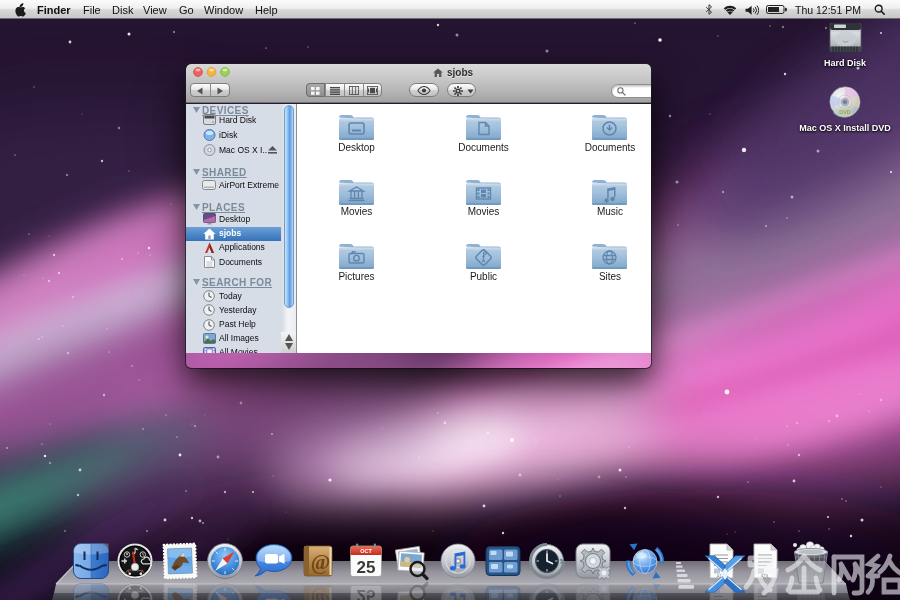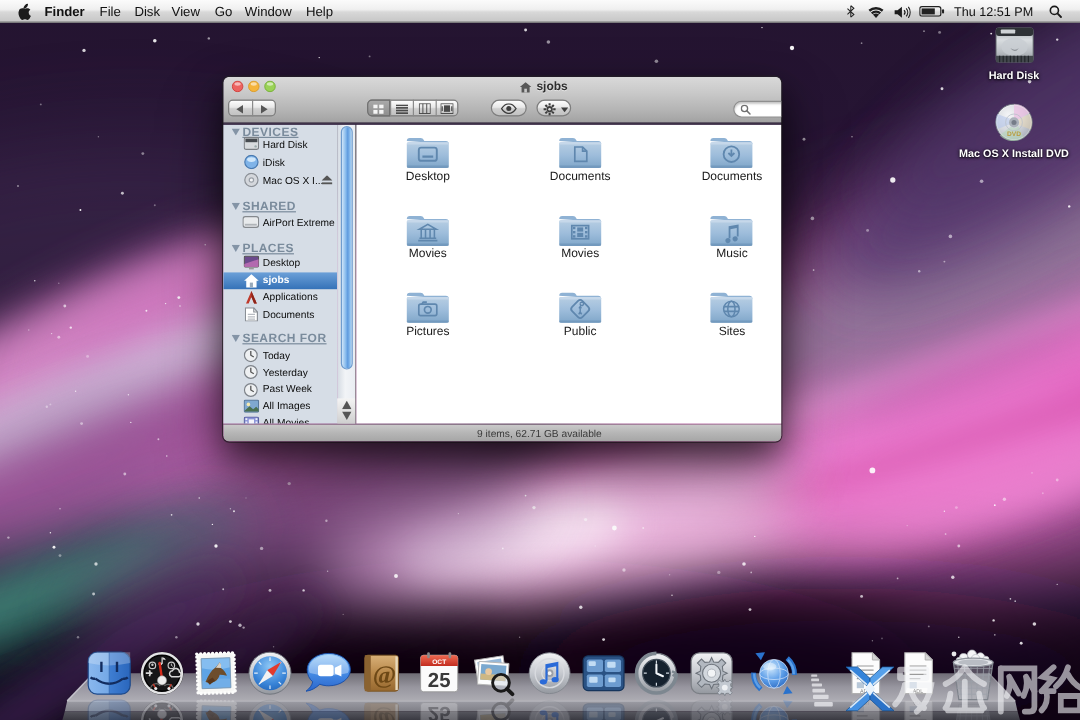--- a/index.html
+++ b/index.html
@@ -538,21 +538,21 @@
       <span class="sb-item" style="left:33px;top:187px">Today</span>
       <svg class="abs" style="left:17px;top:200px" width="12" height="12" viewBox="0 0 12 12">
           <circle cx="6" cy="6" r="5.3" fill="#eef0f2" stroke="#7e838a"></circle>
           <path d="M6 2.5 V6 L8.5 7.5" stroke="#555" fill="none" stroke-width="1.1"></path>
         </svg>
       <span class="sb-item" style="left:33px;top:201px">Yesterday</span>
       <svg class="abs" style="left:17px;top:214.5px" width="12" height="12" viewBox="0 0 12 12">
           <circle cx="6" cy="6" r="5.3" fill="#eef0f2" stroke="#7e838a"></circle>
           <path d="M6 2.5 V6 L8.5 7.5" stroke="#555" fill="none" stroke-width="1.1"></path>
         </svg>
-      <span class="sb-item" style="left:33px;top:215px">Past Week</span>
+      <span class="sb-item" style="left:33px;top:215px">Past Help</span>
       <svg class="abs" style="left:17px;top:228.5px" width="13" height="11" viewBox="0 0 13 11">
           <rect x=".5" y=".5" width="12" height="10" rx="1" fill="#7fa8d0" stroke="#5a7a9c"></rect>
           <circle cx="4" cy="4" r="1.5" fill="#f4e9b0"></circle>
           <path d="M1 9 L5 5.5 L8 8 L10.5 6 L12.5 8 V10 H1 Z" fill="#4a7050"></path>
         </svg>
       <span class="sb-item" style="left:33px;top:229px">All Images</span>
       <svg class="abs" style="left:17px;top:242.5px" width="13" height="10" viewBox="0 0 13 10">
           <rect x=".5" y=".5" width="12" height="9" rx="1.5" fill="#8a93d8" stroke="#5a62a0"></rect>
           <g fill="#fff" opacity=".85">
             <rect x="1.5" y="1.5" width="1.6" height="1.6"></rect>
@@ -666,27 +666,20 @@
       </svg>
       <div class="folder-label" style="left:14.5px;top:37.5px">Desktop</div>
       <div class="folder-label" style="left:141.5px;top:37.5px">Documents</div>
       <div class="folder-label" style="left:268px;top:37.5px">Documents</div>
       <div class="folder-label" style="left:14.5px;top:102px">Movies</div>
       <div class="folder-label" style="left:141.5px;top:102px">Movies</div>
       <div class="folder-label" style="left:268px;top:102px">Music</div>
       <div class="folder-label" style="left:14.5px;top:167px">Pictures</div>
       <div class="folder-label" style="left:141.5px;top:167px">Public</div>
       <div class="folder-label" style="left:268px;top:167px">Sites</div>
-    </div>
-    <div id="statusbar">9 items, 62.71 GB available
-      <svg class="abs" style="left:514px;top:3px" width="11" height="11" viewBox="0 0 11 11">
-          <g stroke="#8a8a8a" stroke-width="1">
-            <path d="M10 1 L1 10 M10 5 L5 10 M10 8.5 L8.5 10"></path>
-          </g>
-        </svg>
     </div>
   </div>
 
   <div id="dockwrap">
   <svg width="0" height="0" style="position:absolute">
         <defs>
     <linearGradient id="g-fb" x1="0" y1="0" x2="1" y2="0">
       <stop offset="0" stop-color="#8ab8ee"></stop>
             <stop offset=".5" stop-color="#74a8e6"></stop>
       <stop offset=".51" stop-color="#3f7ed2"></stop>

